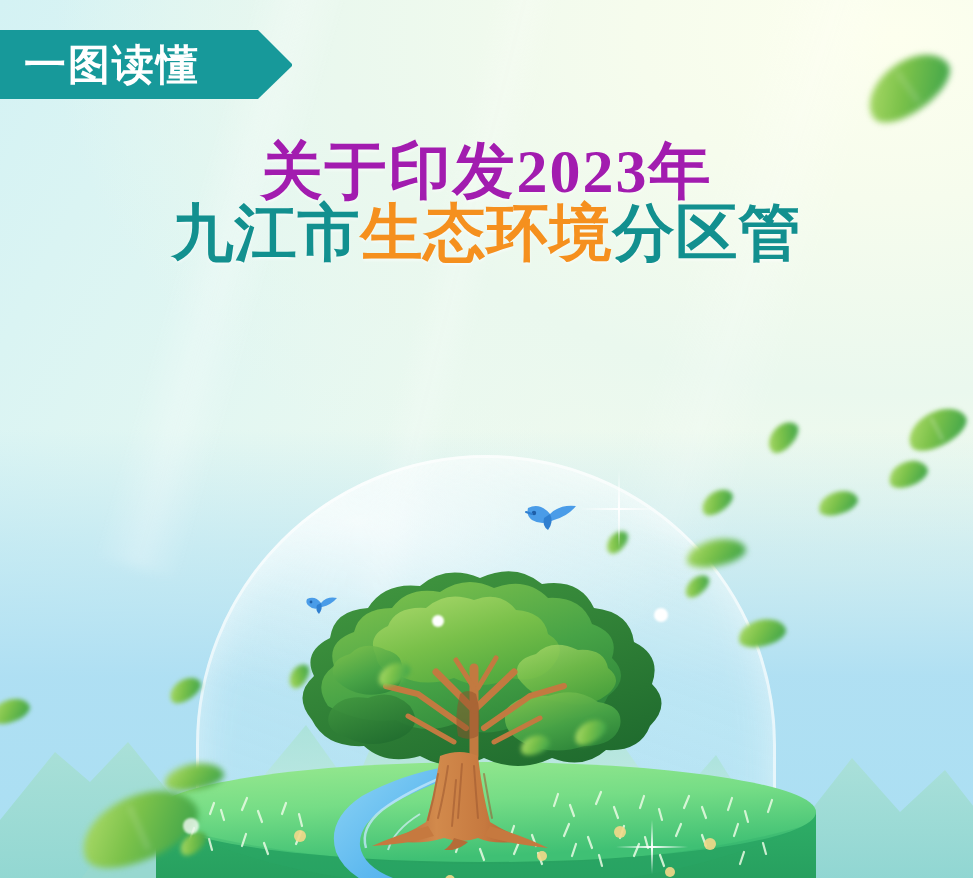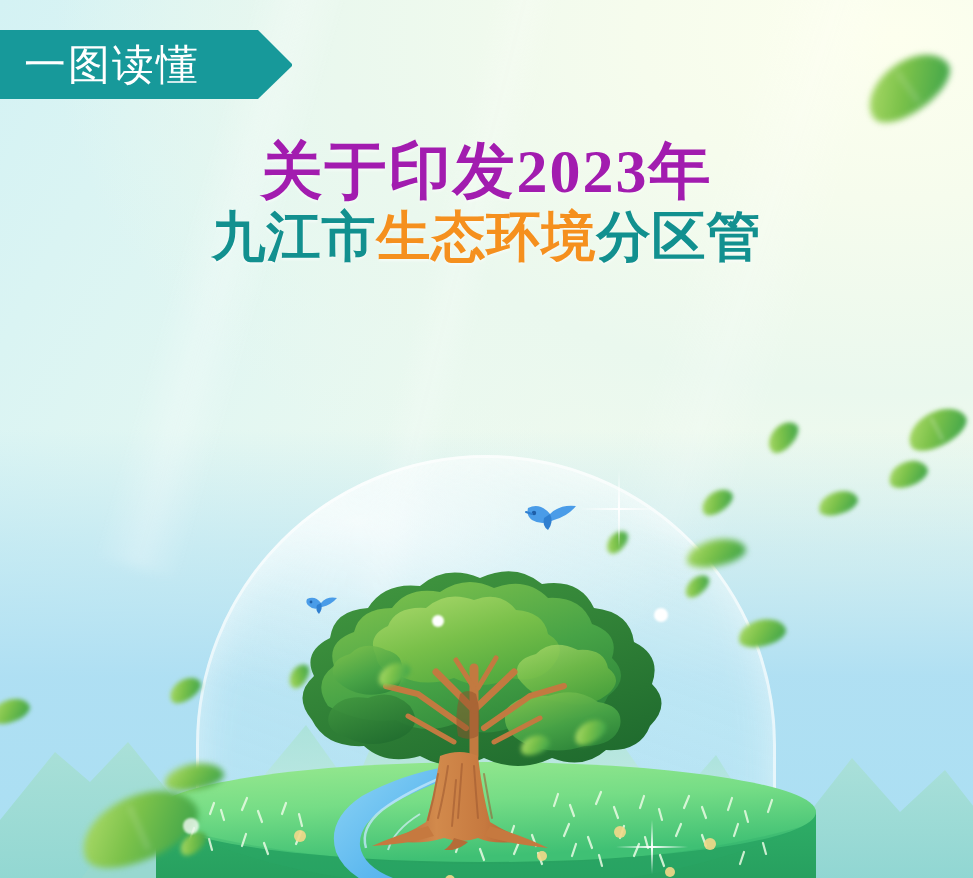--- a/index.html
+++ b/index.html
@@ -30,33 +30,33 @@
   .streak.s3{left:700px;top:-70px;width:120px;height:620px;transform:rotate(18deg);opacity:.3;}
 
   
   .tag{
     position:absolute;left:0;top:30px;width:292px;height:69px;
     background:#17999a;
     clip-path:polygon(0 0, 258px 0, 292px 34px, 292px 36px, 258px 69px, 0 69px);
     display:flex;align-items:center;
   }
   .tag-text{
-    color:#ffffff;font-family:"Liberation Sans",sans-serif;font-weight:normal;
+    color:#ffffff;font-family:"Liberation Sans",sans-serif;font-weight:bold;
     font-size:42px;letter-spacing:2px;margin-left:24px;line-height:1;
   }
 
   
   .title{
     position:absolute;left:0;right:0;top:140px;text-align:center;
     font-family:"Liberation Serif",serif;font-weight:bold;
     line-height:1.0;
     text-shadow:0 2px 3px rgba(255,255,255,.55);
   }
   .t-line1{font-size:62px;letter-spacing:2px;color:#a21caf;}
-  .t-line2,.t-line3{font-size:54px;letter-spacing:1px;color:#12908f;margin-top:8px;}
+  .t-line2,.t-line3{font-size:62px;letter-spacing:1px;color:#12908f;}
   .hl{color:#f5901e;}
 
   
   .mtn{position:absolute;}
   .mtn svg{display:block;}
 
   
   .dome{
     position:absolute;left:196px;top:455px;width:580px;height:423px;
     border-radius:290px 290px 40px 40px;

